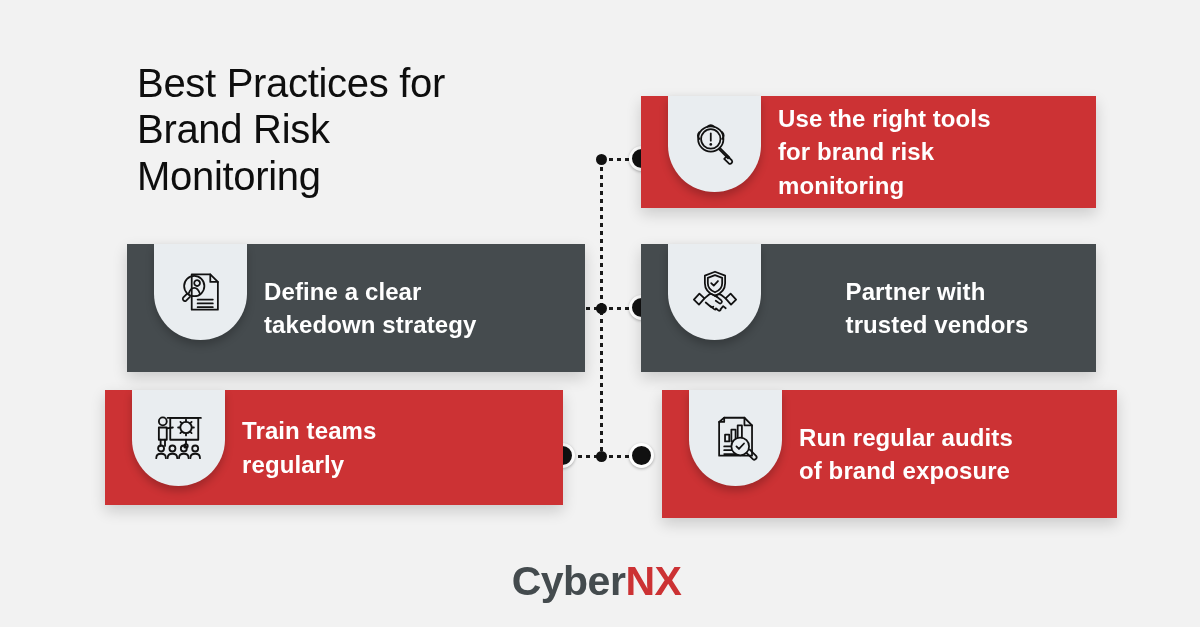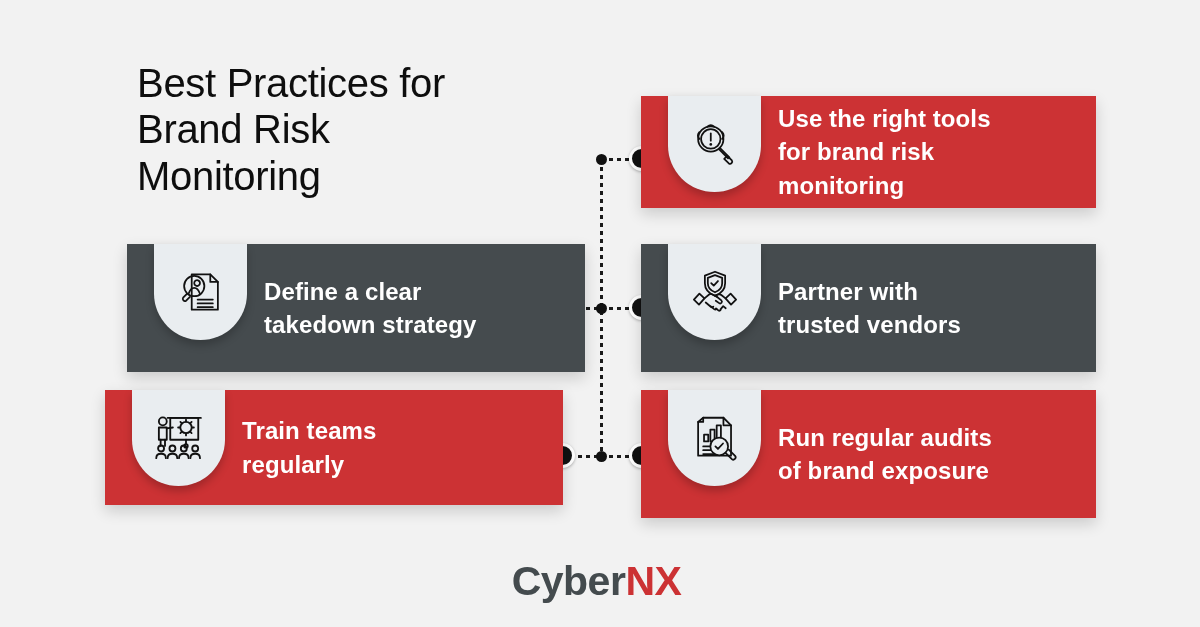--- a/index.html
+++ b/index.html
@@ -48,25 +48,25 @@
     display:flex; align-items:center; justify-content:center;
     box-shadow:0 5px 9px rgba(0,0,0,0.22);
   }
   .badge svg { display:block; }
 
   
   #card-tools   { left:641px; top:96px;  width:455px; height:112px; }
   #card-tools   .card-label { margin-left:137px; }
   #card-takedown{ left:105px; top:244px; width:458px; height:128px;margin-left:22px; }
   #card-takedown .card-label{ margin-left:137px; }
-  #card-vendors { left:641px; top:244px; width:455px; height:128px; }
+  #card-vendors { left:641px; top:244px; width:455px; height:128px;justify-content:center; }
   #card-vendors .card-label { margin-left:137px; }
   #card-train   { left:105px; top:390px; width:458px; height:115px; }
   #card-train   .card-label { margin-left:137px; }
-  #card-audits  { left:641px; top:390px; width:455px; height:128px; }
+  #card-audits  { left:662px; top:390px; width:455px; height:128px; }
   #card-audits  .card-label { margin-left:137px; }
 
   
   .conn-layer { position:absolute; inset:0; pointer-events:none; }
 
   .dot-line { position:absolute; }
   .dot-line.v {
     width:3px;
     background-image:linear-gradient(#1A1A1A 55%, rgba(0,0,0,0) 0%);
     background-size:3px 8px; background-repeat:repeat-y;

